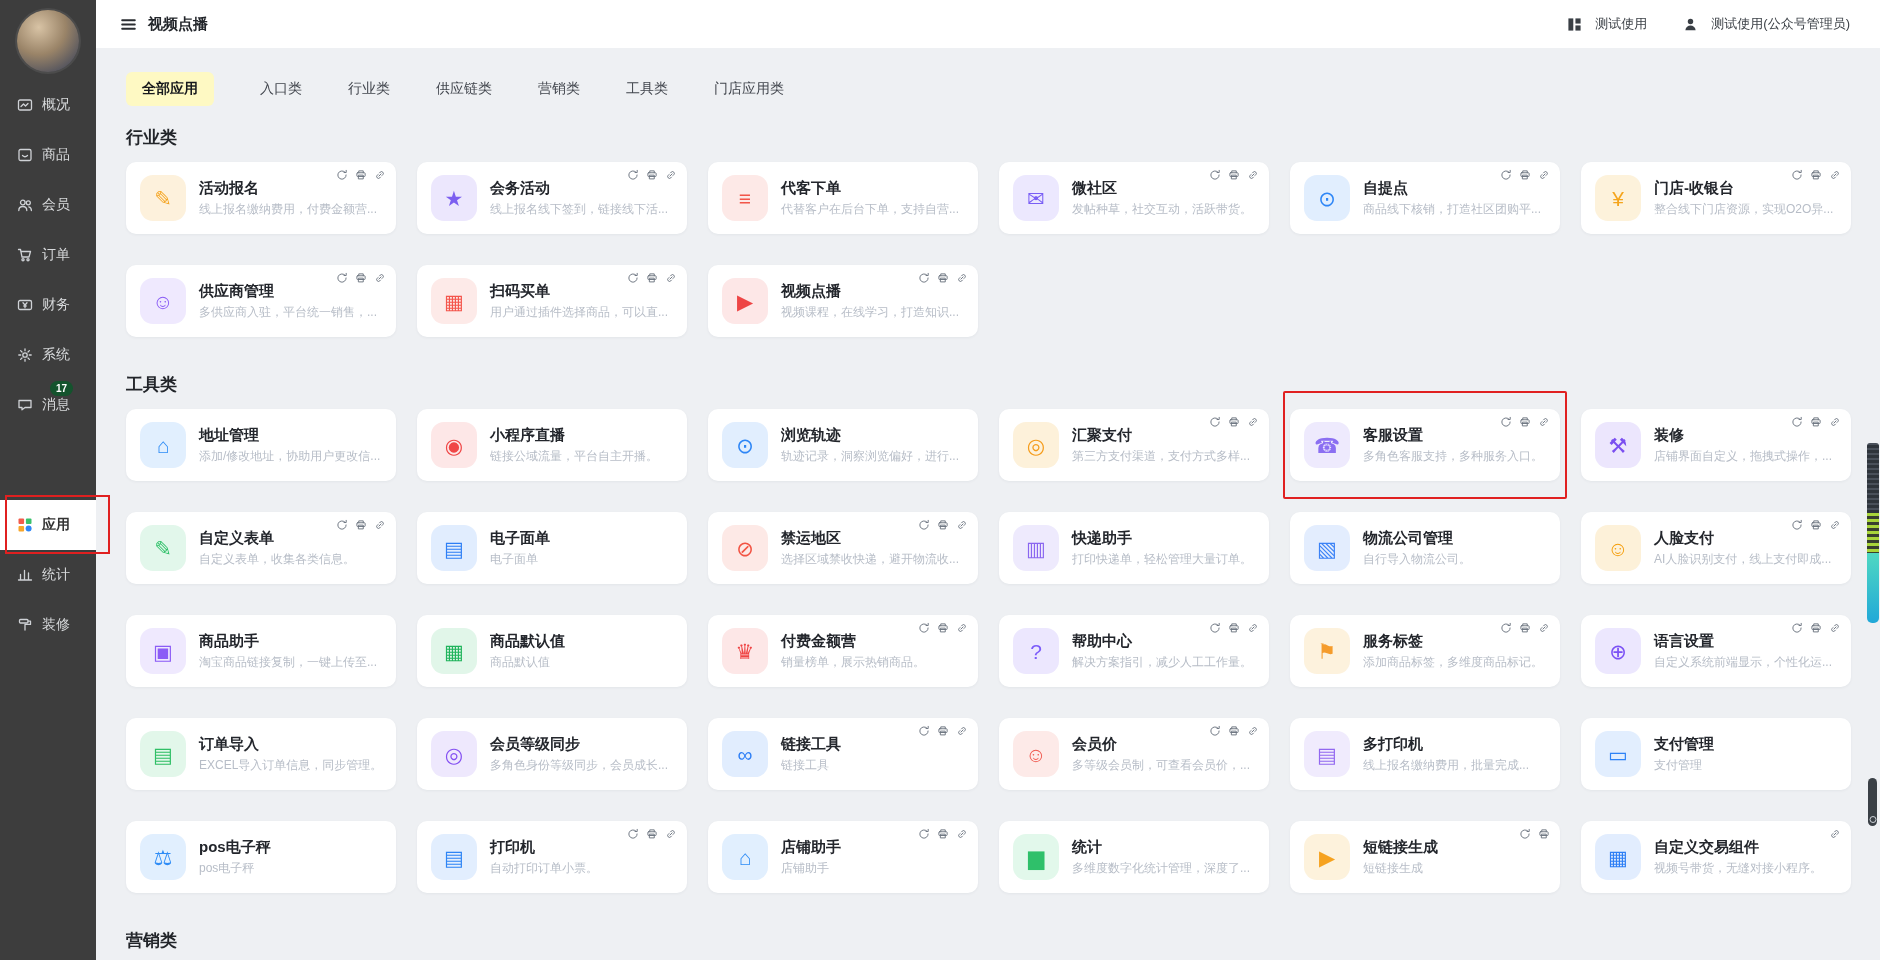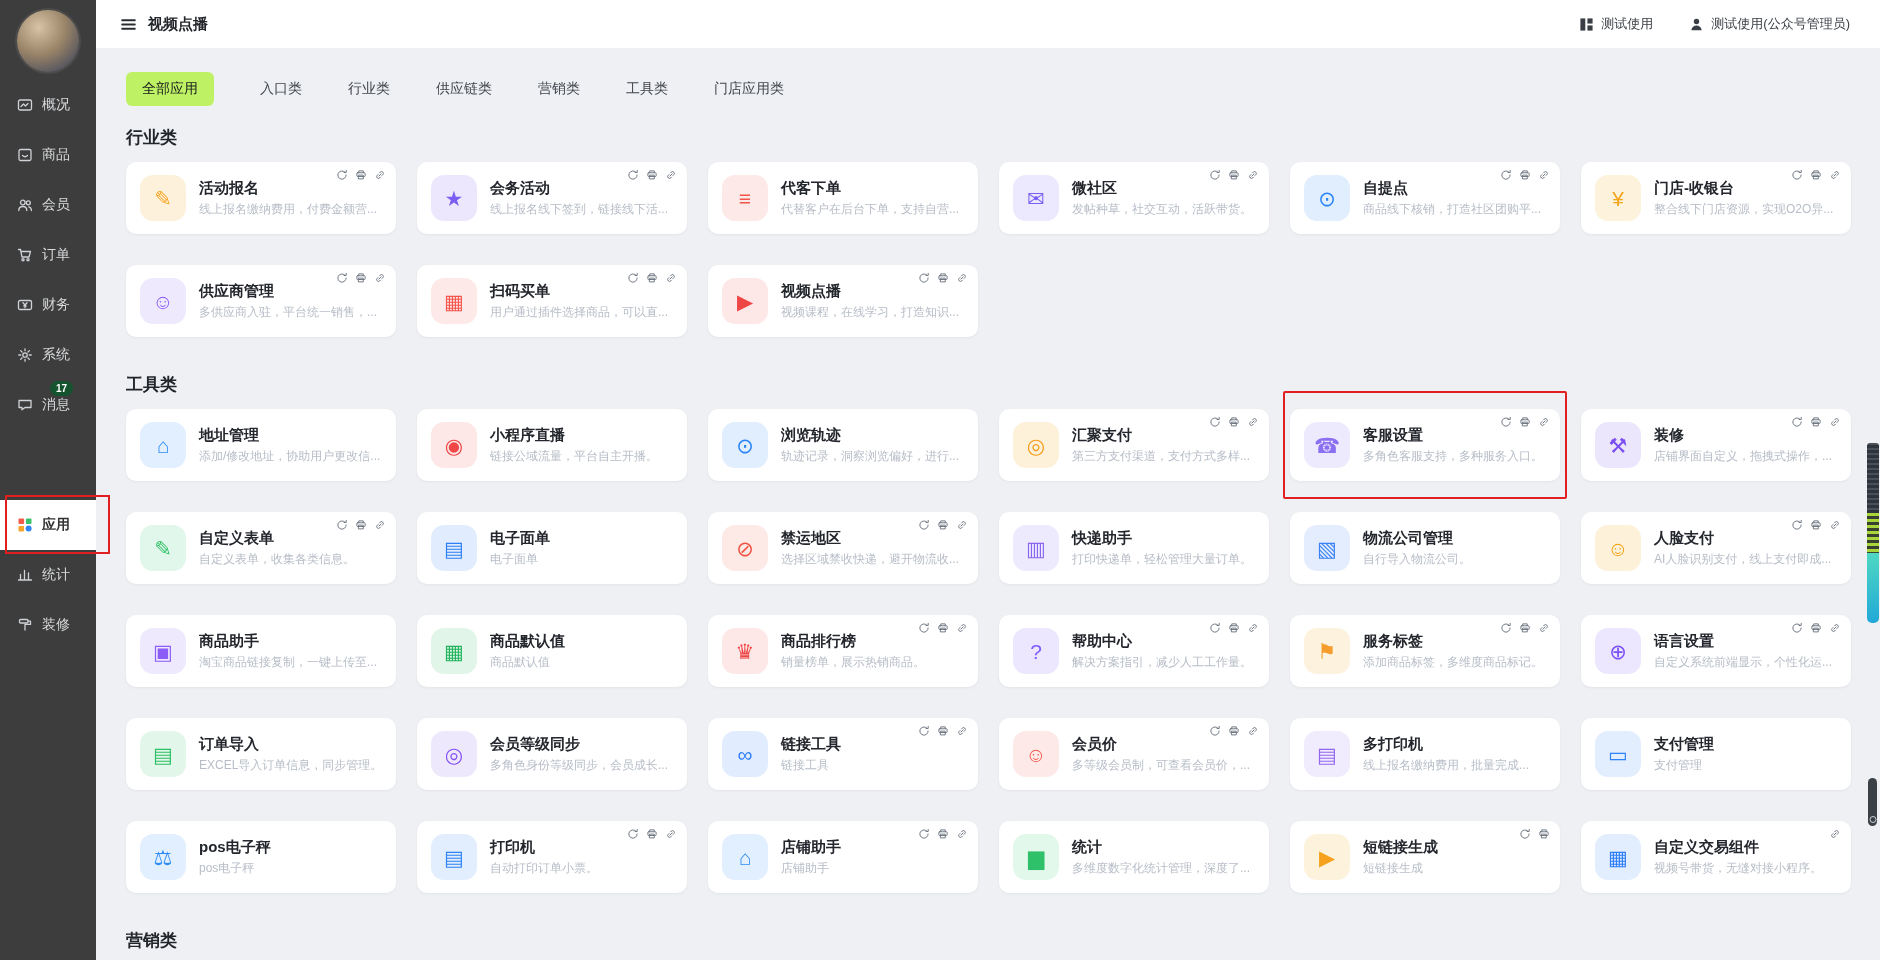--- a/index.html
+++ b/index.html
@@ -17,29 +17,29 @@
   .side-item.active{background:#fff;color:#333;font-weight:bold}
   .badge{position:absolute;left:50px;top:1px;background:#14532d;color:#fff;font-size:10px;font-weight:bold;padding:1.5px 6px;border-radius:9px;line-height:1.2}
   .anno-side{position:absolute;left:5px;right:-14px;top:-5px;bottom:-4px;border:2px solid #e02020;z-index:7;pointer-events:none}
 
   
   .topbar{position:absolute;left:96px;right:0;top:0;height:48px;background:#fff;display:flex;align-items:center;padding:0 30px 0 24px;box-sizing:border-box;z-index:2}
   .hamburger{width:18px;height:16px;color:#2a2d31;display:flex;align-items:center}
   .hamburger svg{width:17px;height:17px}
   .topbar-title{font-weight:700;font-size:15px;color:#23262b;margin-left:10px}
   .topbar-right{margin-left:auto;display:flex;gap:36px;align-items:center;font-size:13px;color:#3a3f45}
-  .tb-item{display:flex;align-items:center;gap:7px;cursor:pointer}
+  .tb-item{display:flex;align-items:center;gap:13px;cursor:pointer}
   .tb-item svg{width:15px;height:15px;color:#3a3f45}
 
   
   .content{position:absolute;left:96px;top:48px;right:0;bottom:0;padding:24px 0 0 30px;box-sizing:border-box}
   .tabs-row{display:flex;align-items:center}
   .tabs{display:flex;align-items:center;gap:46px}
   .tab{font-size:14px;color:#41454d;padding:8px 0;cursor:pointer;white-space:nowrap}
-  .tab.active{background:#bef264;padding:8px 16px;border-radius:6px;font-weight:400;color:#17191d}
+  .tab.active{background:#fef9c3;padding:8px 16px;border-radius:6px;font-weight:700;color:#17191d}
   .search{margin-left:30px;width:214px;height:34px;background:#fff;border:1px solid #e7e9ed;border-radius:6px;display:flex;align-items:center;padding:0 10px;gap:7px;color:#c7ccd5;box-sizing:border-box}
   .search svg{width:14px;height:14px;flex:none}
   .search input{border:0;outline:0;width:100%;font-size:13px;color:#333;background:transparent}
   .search input::placeholder{color:#c7ccd5}
 
   .section{margin-top:36px}
   .section:first-of-type{margin-top:20px}
   .section-title{font-size:17px;font-weight:700;color:#22252a;margin-bottom:13px}
   .grid{display:flex;flex-wrap:wrap;gap:31px 21px;width:1746px}
 
@@ -760,21 +760,21 @@
                     <path d="M6.5 9.5l3-3"></path>
                     <path d="M7.3 5.2l1-1a2.4 2.4 0 0 1 3.4 3.4l-1 1"></path>
                     <path d="M8.7 10.8l-1 1a2.4 2.4 0 0 1-3.4-3.4l1-1"></path>
                   </svg>
                 </span>
               </div>
     <div class="tile" style="background: rgb(253, 231, 231);">
                 <span class="glyph" style="color: rgb(239, 68, 68);">♛</span>
               </div>
     <div class="card-text">
-      <div class="card-title">商品排行榜</div>
+      <div class="card-title">付费金额营</div>
       <div class="card-desc">销量榜单，展示热销商品。</div>
     </div>
   </div>
             <div class="card">
     <div class="card-actions">
                 <span>
                   <svg viewBox="0 0 16 16" fill="none" stroke="currentColor" stroke-width="1.3" stroke-linecap="round" stroke-linejoin="round">
                     <path d="M13.5 8a5.5 5.5 0 1 1-2-4.2"></path>
                     <path d="M13.6 1.8v2.9h-2.9"></path>
                   </svg>

